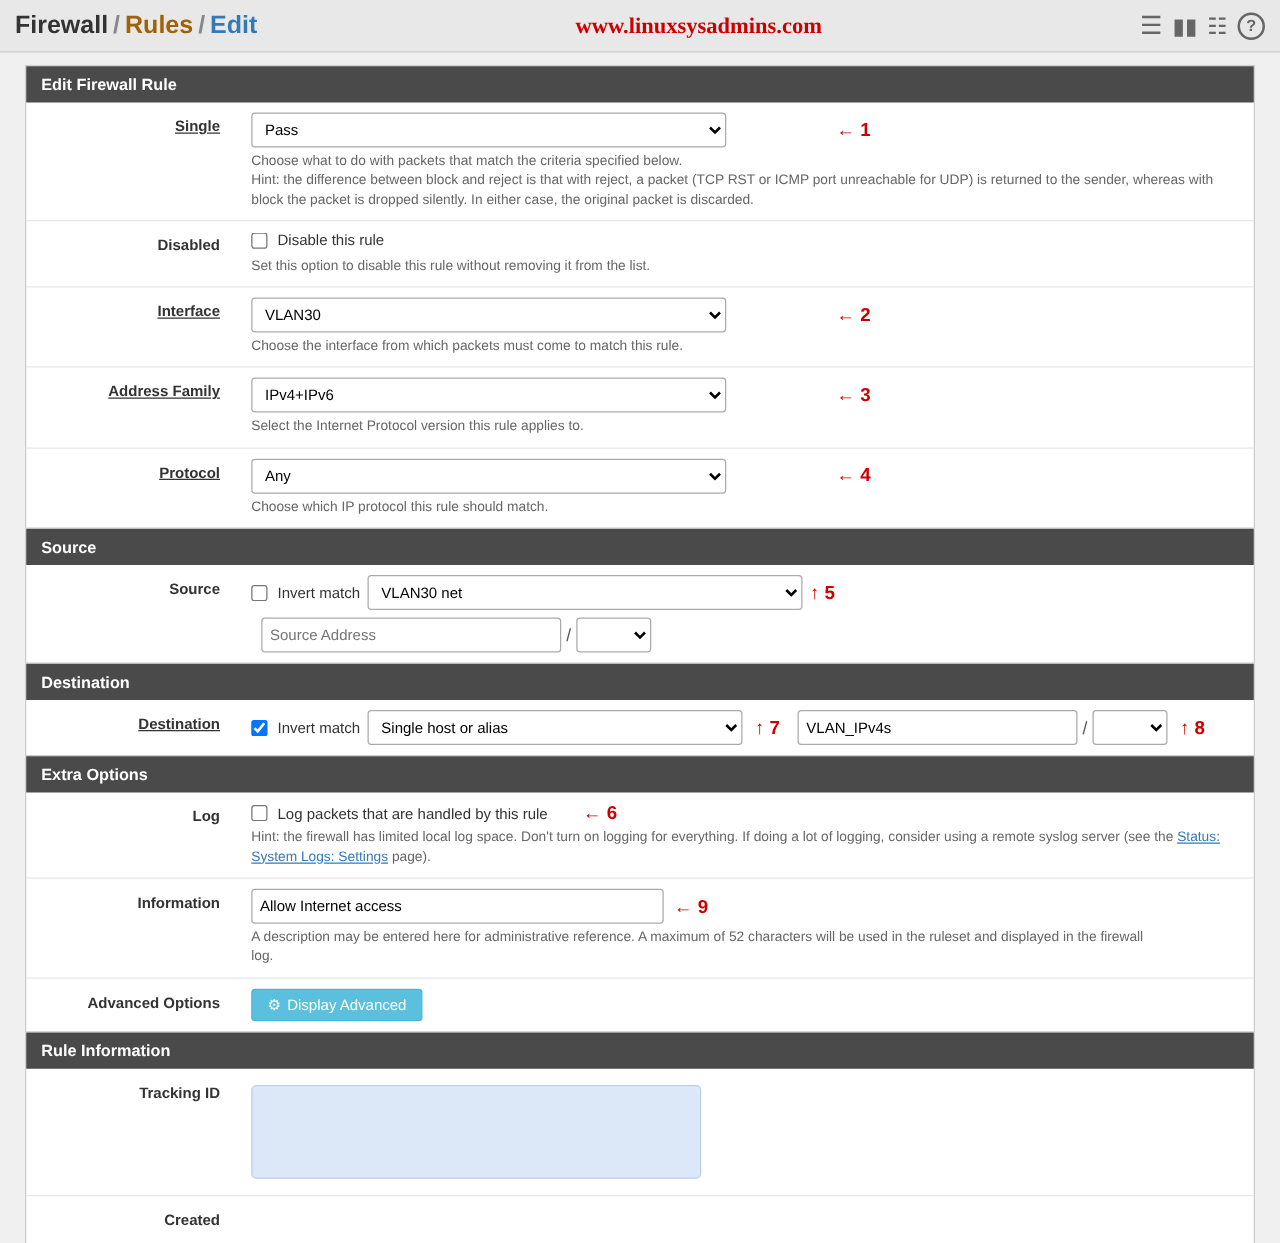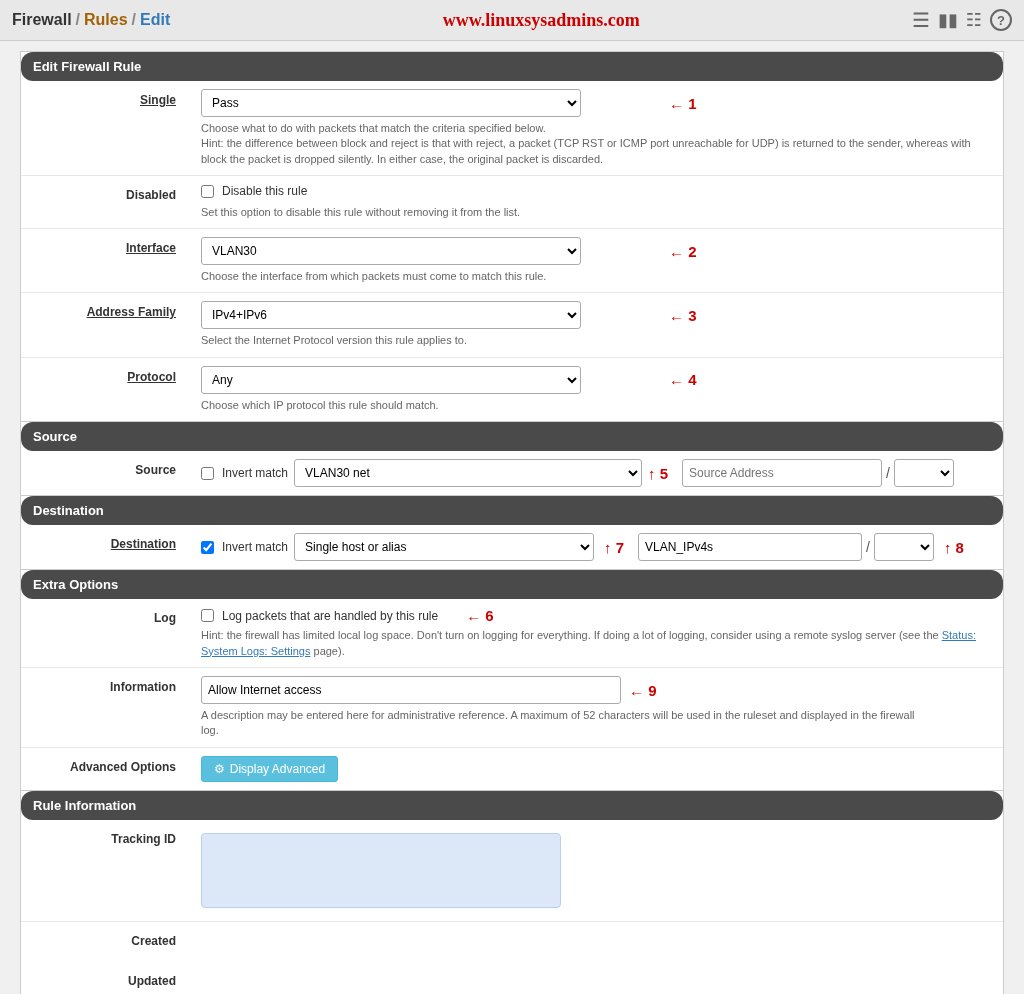--- a/index.html
+++ b/index.html
@@ -6,21 +6,21 @@
     body { font-family: Arial, sans-serif; font-size: 13px; background: #f0f0f0; color: #333; }
 
     .top-bar {
       background: #e8e8e8;
       border-bottom: 1px solid #ccc;
       padding: 8px 12px;
       display: flex;
       align-items: center;
       justify-content: space-between;
     }
-    .top-bar-left { display: flex; align-items: flex-end; gap: 4px; font-size: 16px; font-weight: bold; }
+    .top-bar-left { display: flex; align-items: flex-end; gap: 4px; font-size: 20px; font-weight: bold; }
     .top-bar-left .brand { color: #333; }
     .top-bar-left .sep { color: #888; }
     .top-bar-left .rules { color: #a16207; }
     .top-bar-left .edit { color: #337ab7; }
     .top-bar-center { color: #cc0000; font-size: 18px; font-weight: bold; font-family: serif; }
     .top-bar-right { display: flex; gap: 8px; align-items: center; }
     .top-bar-icon { color: #666; font-size: 18px; cursor: pointer; }
 
     .main-content { padding: 10px; max-width: 1004px; margin: 0 auto; }
 
@@ -30,21 +30,20 @@
       margin-bottom: 0;
     }
     .section + .section { border-top: none; }
 
     .section-header {
       background: #4a4a4a;
       color: #fff;
       padding: 7px 12px;
       font-size: 13px;
       font-weight: bold;
-      border-radius: 12px;
     }
 
     .form-row {
       display: flex;
       border-bottom: 1px solid #e8e8e8;
       min-height: 40px;
     }
     .form-row:last-child { border-bottom: none; }
 
     .form-label {
@@ -89,21 +88,21 @@
     .inline-row { display: flex; align-items: center; gap: 8px; flex-wrap: wrap; }
 
     input[type="checkbox"] { margin-right: 4px; cursor: pointer; }
     input[type="text"] {
       padding: 4px 6px;
       border: 1px solid #aaa;
       border-radius: 3px;
       font-size: 12px;
       height: 28px;
     }
-    .text-wide { width: 420px; }
+    .text-wide { width: 330px; }
 
     .source-row {
       display: flex;
       align-items: center;
       gap: 6px;
       flex-wrap: wrap;
     }
 
     .source-addr-group {
       display: flex;
@@ -261,21 +260,21 @@
             <input type="checkbox" style="">
             <span>Invert match</span>
           </label>
           <select class="form-select" style="width:348px;">
             <option>VLAN30 net</option>
             <option>any</option>
             <option>Single host or alias</option>
           </select>
           <span style="color:#cc0000; font-weight:bold; font-size:15px;">↑ 5</span>
           <div class="source-addr-group">
-            <input type="text" style="width: 200px;" placeholder="Source Address">
+            <input type="text" style="width: 240px;" placeholder="Source Address">
             <span class="slash">/</span>
             <select class="form-select" style="width:60px;">
               <option></option>
             </select>
           </div>
         </div>
       </div>
     </div>
   </div>
 

